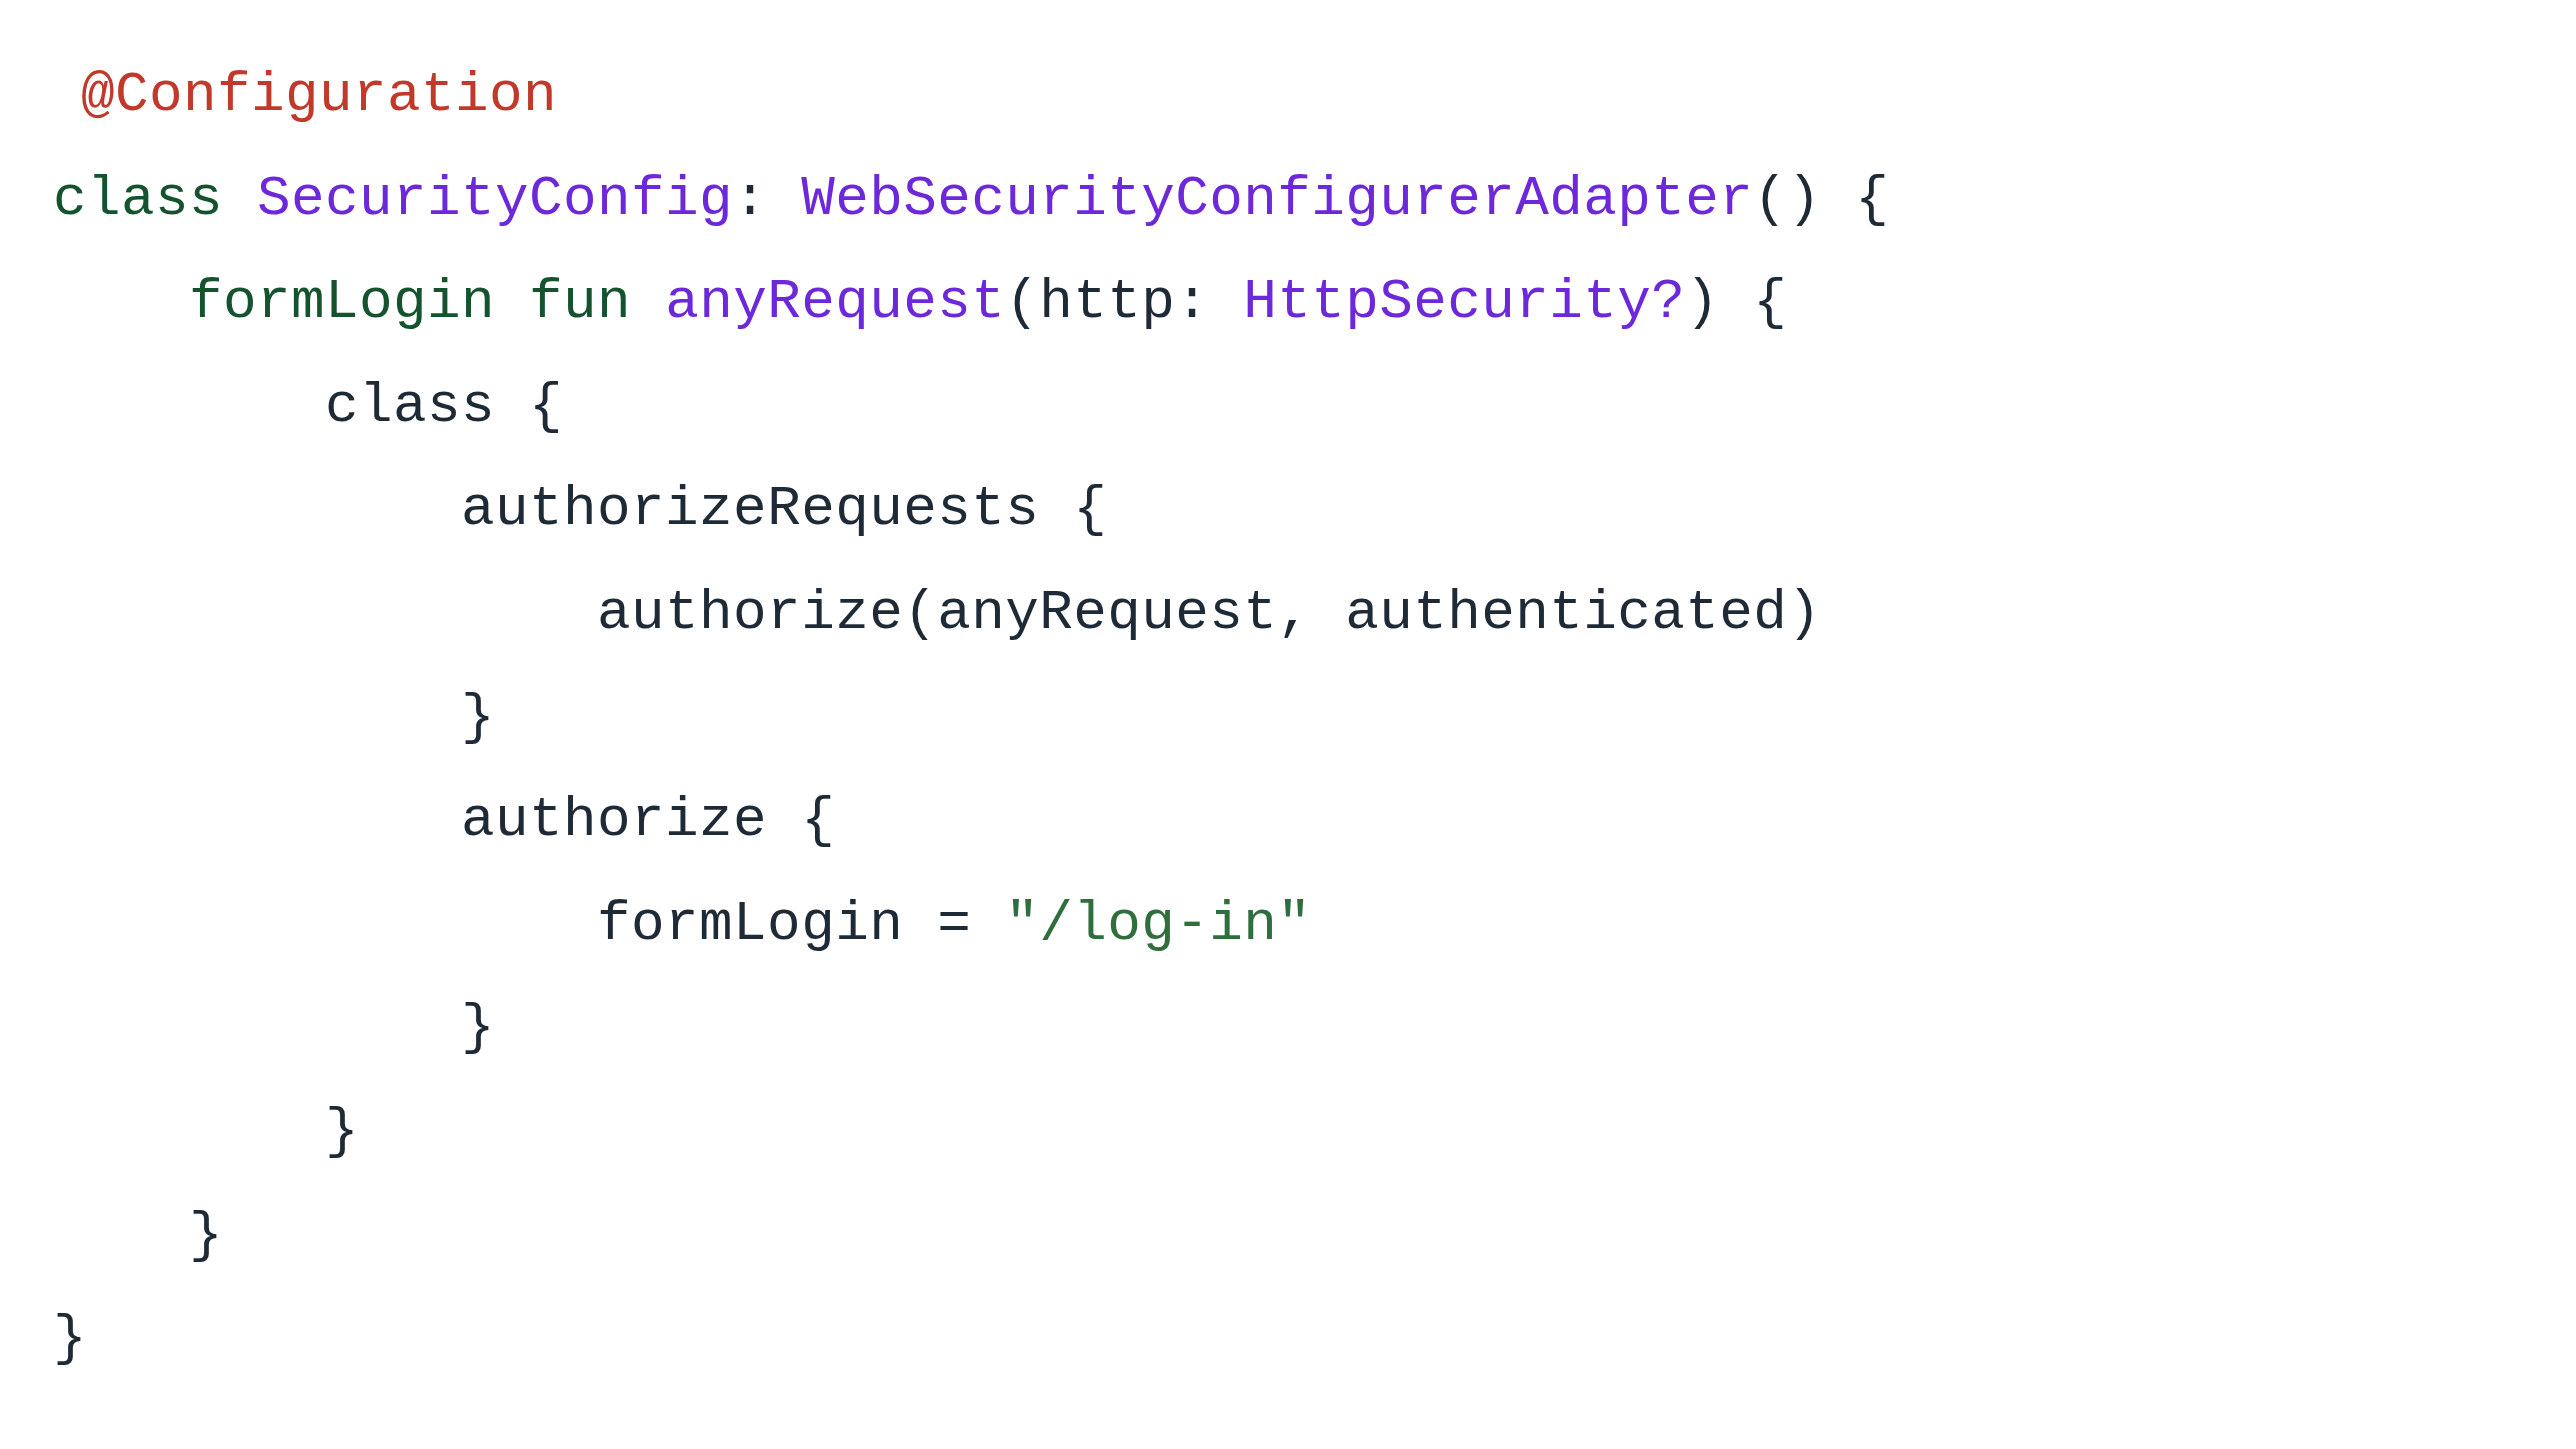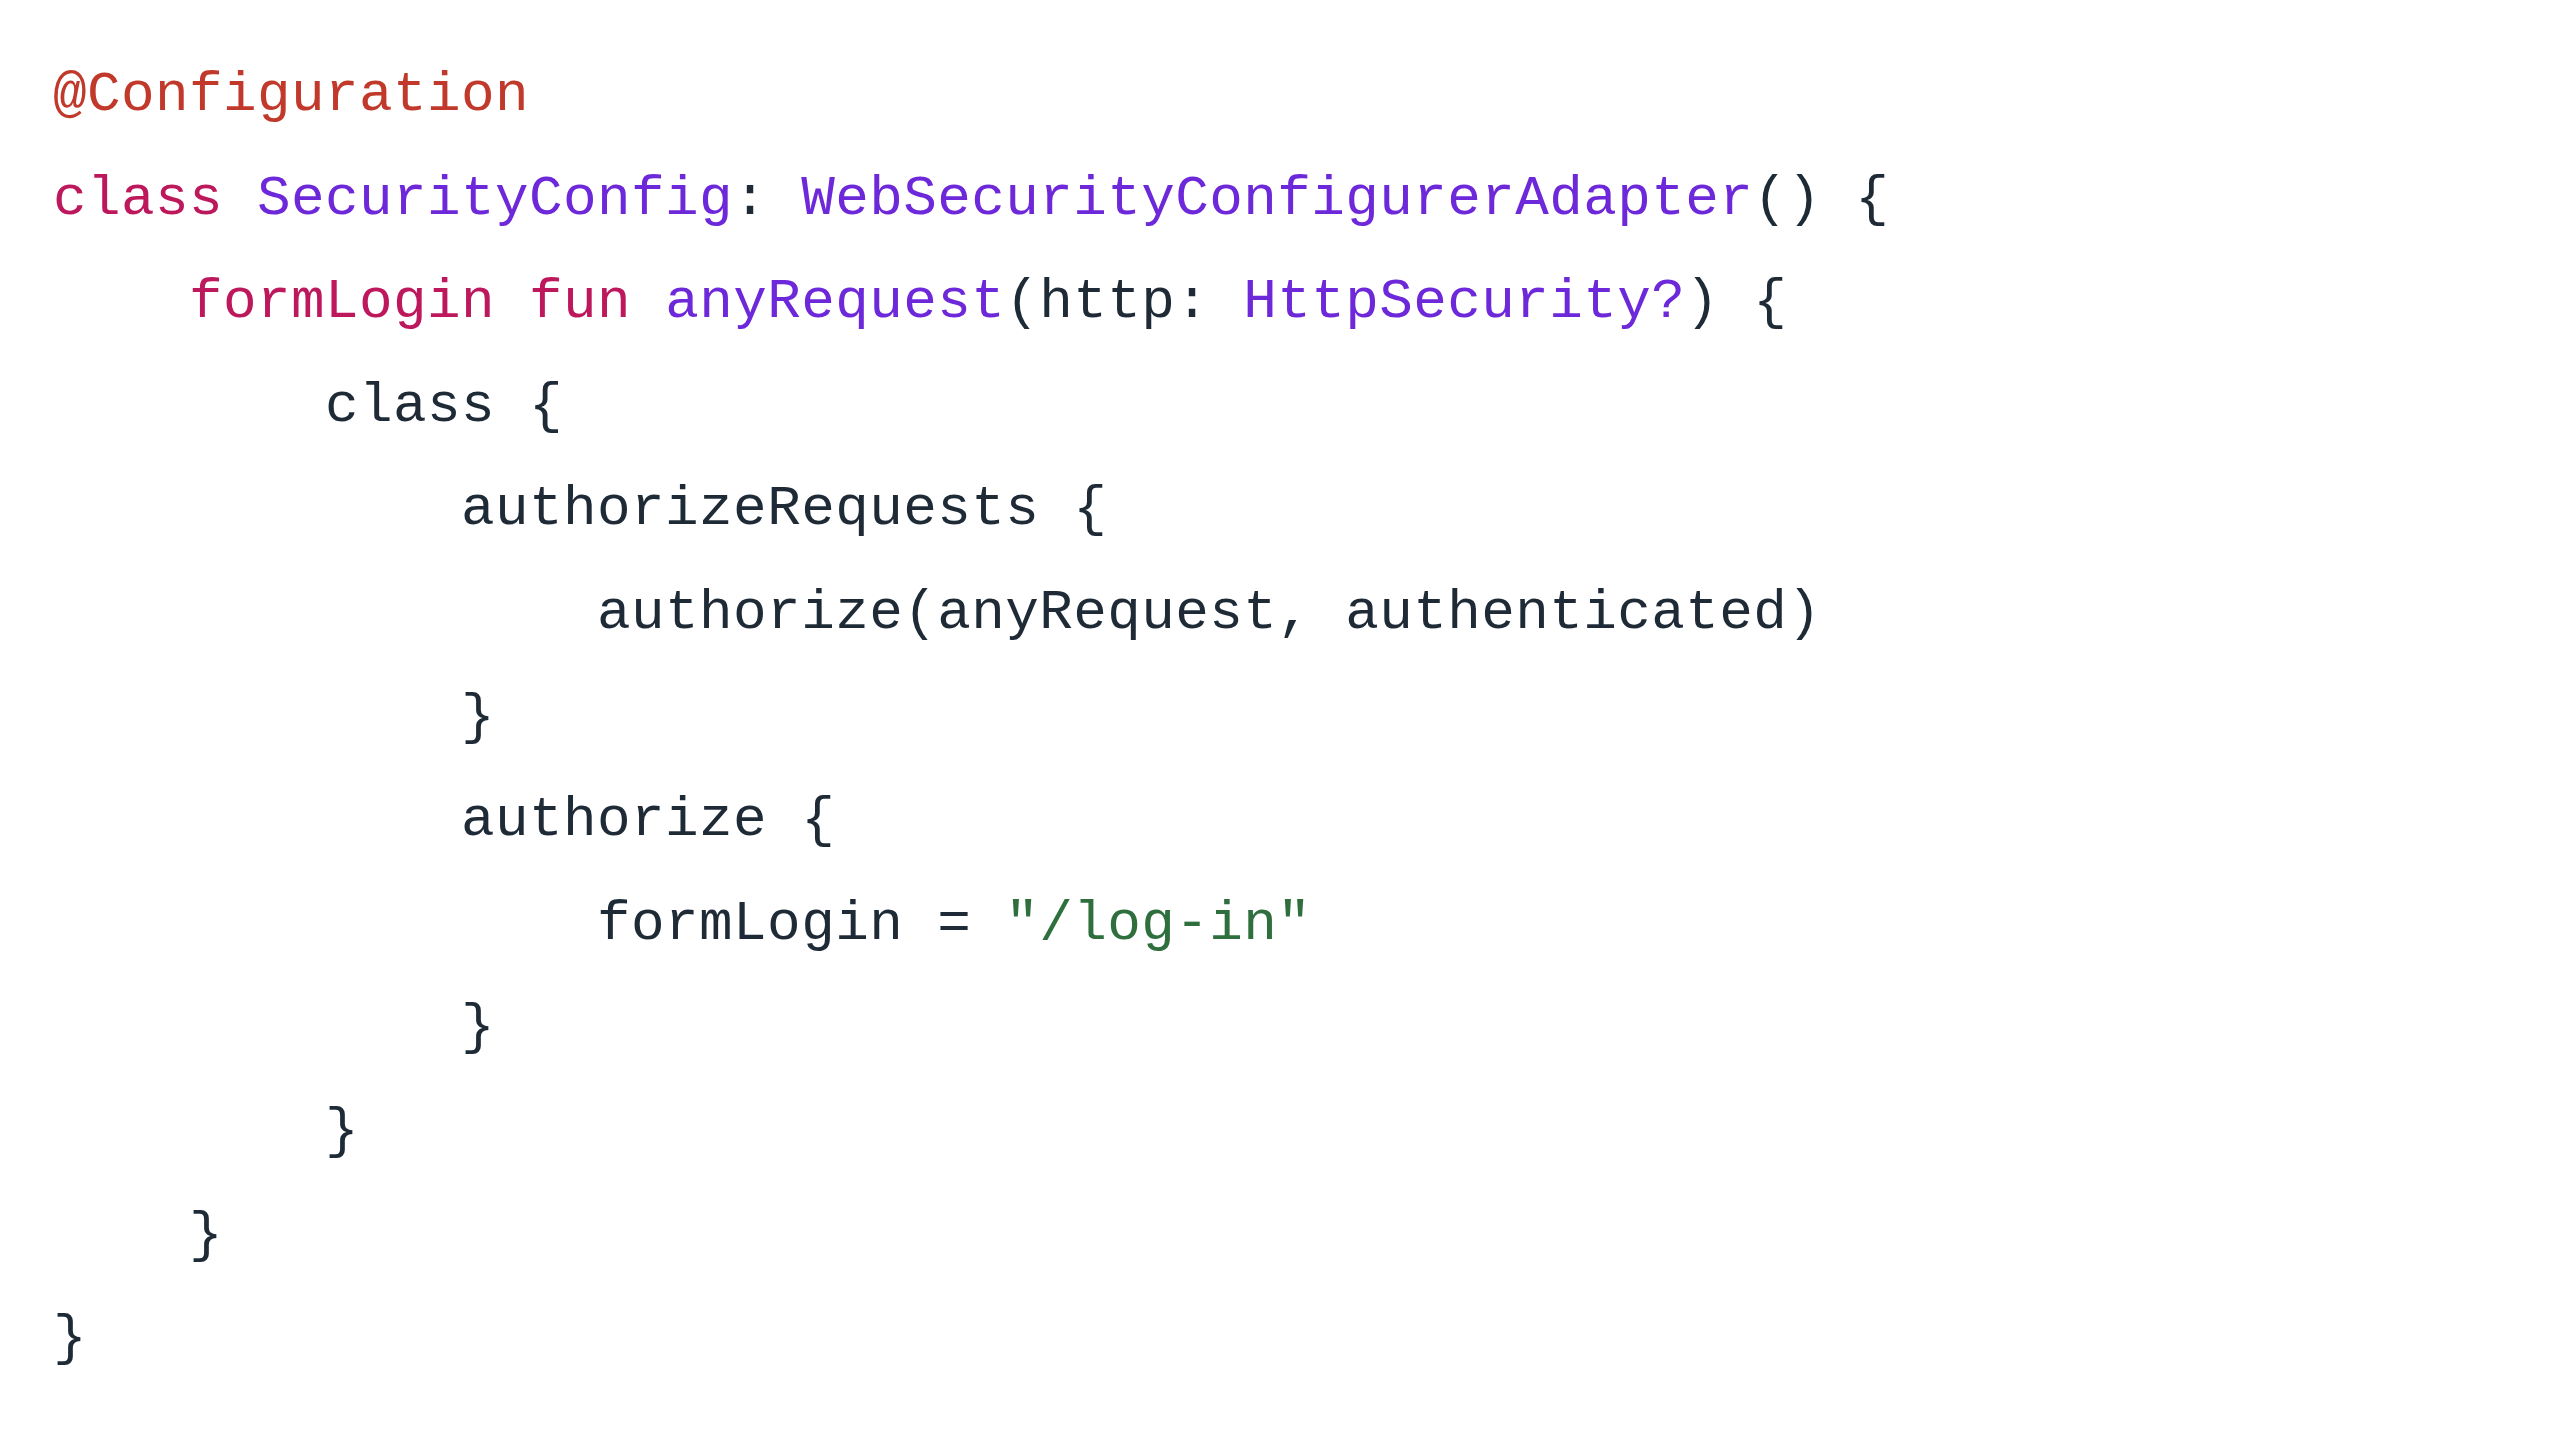--- a/index.html
+++ b/index.html
@@ -12,22 +12,22 @@
   pre.code {
     margin: 0;
     padding: 44px 53px;
     font-family: "SF Mono", ui-monospace, Menlo, Consolas, "Liberation Mono", monospace;
     font-size: 56px;
     line-height: 1.85;
     white-space: pre;
     color: #1f2a37;
     letter-spacing: 0.4px;
   }
-  .tok-annotation { color: #c0392b; }   
-  .tok-keyword    { color: #be185d; }   
+  .tok-annotation { color: #c0392b; margin-left: 28px; }   
+  .tok-keyword    { color: #14532d; }   
   .tok-type       { color: #6d28d9; }   
   .tok-ident      { color: #1f2a37; }   
   .tok-string     { color: #2f6f3e; }   
 </style>
 </head>
 <body>
 
 <pre class="code"><span><span class="tok-annotation">@Configuration</span></span>
 <span><span class="tok-keyword">class </span><span class="tok-type">SecurityConfig</span><span class="tok-ident">: </span><span class="tok-type">WebSecurityConfigurerAdapter</span><span class="tok-ident">() {</span></span>
 <span>    <span class="tok-keyword">formLogin </span><span class="tok-keyword">fun </span><span class="tok-type">anyRequest</span><span class="tok-ident">(http: </span><span class="tok-type">HttpSecurity?</span><span class="tok-ident">) {</span></span>

